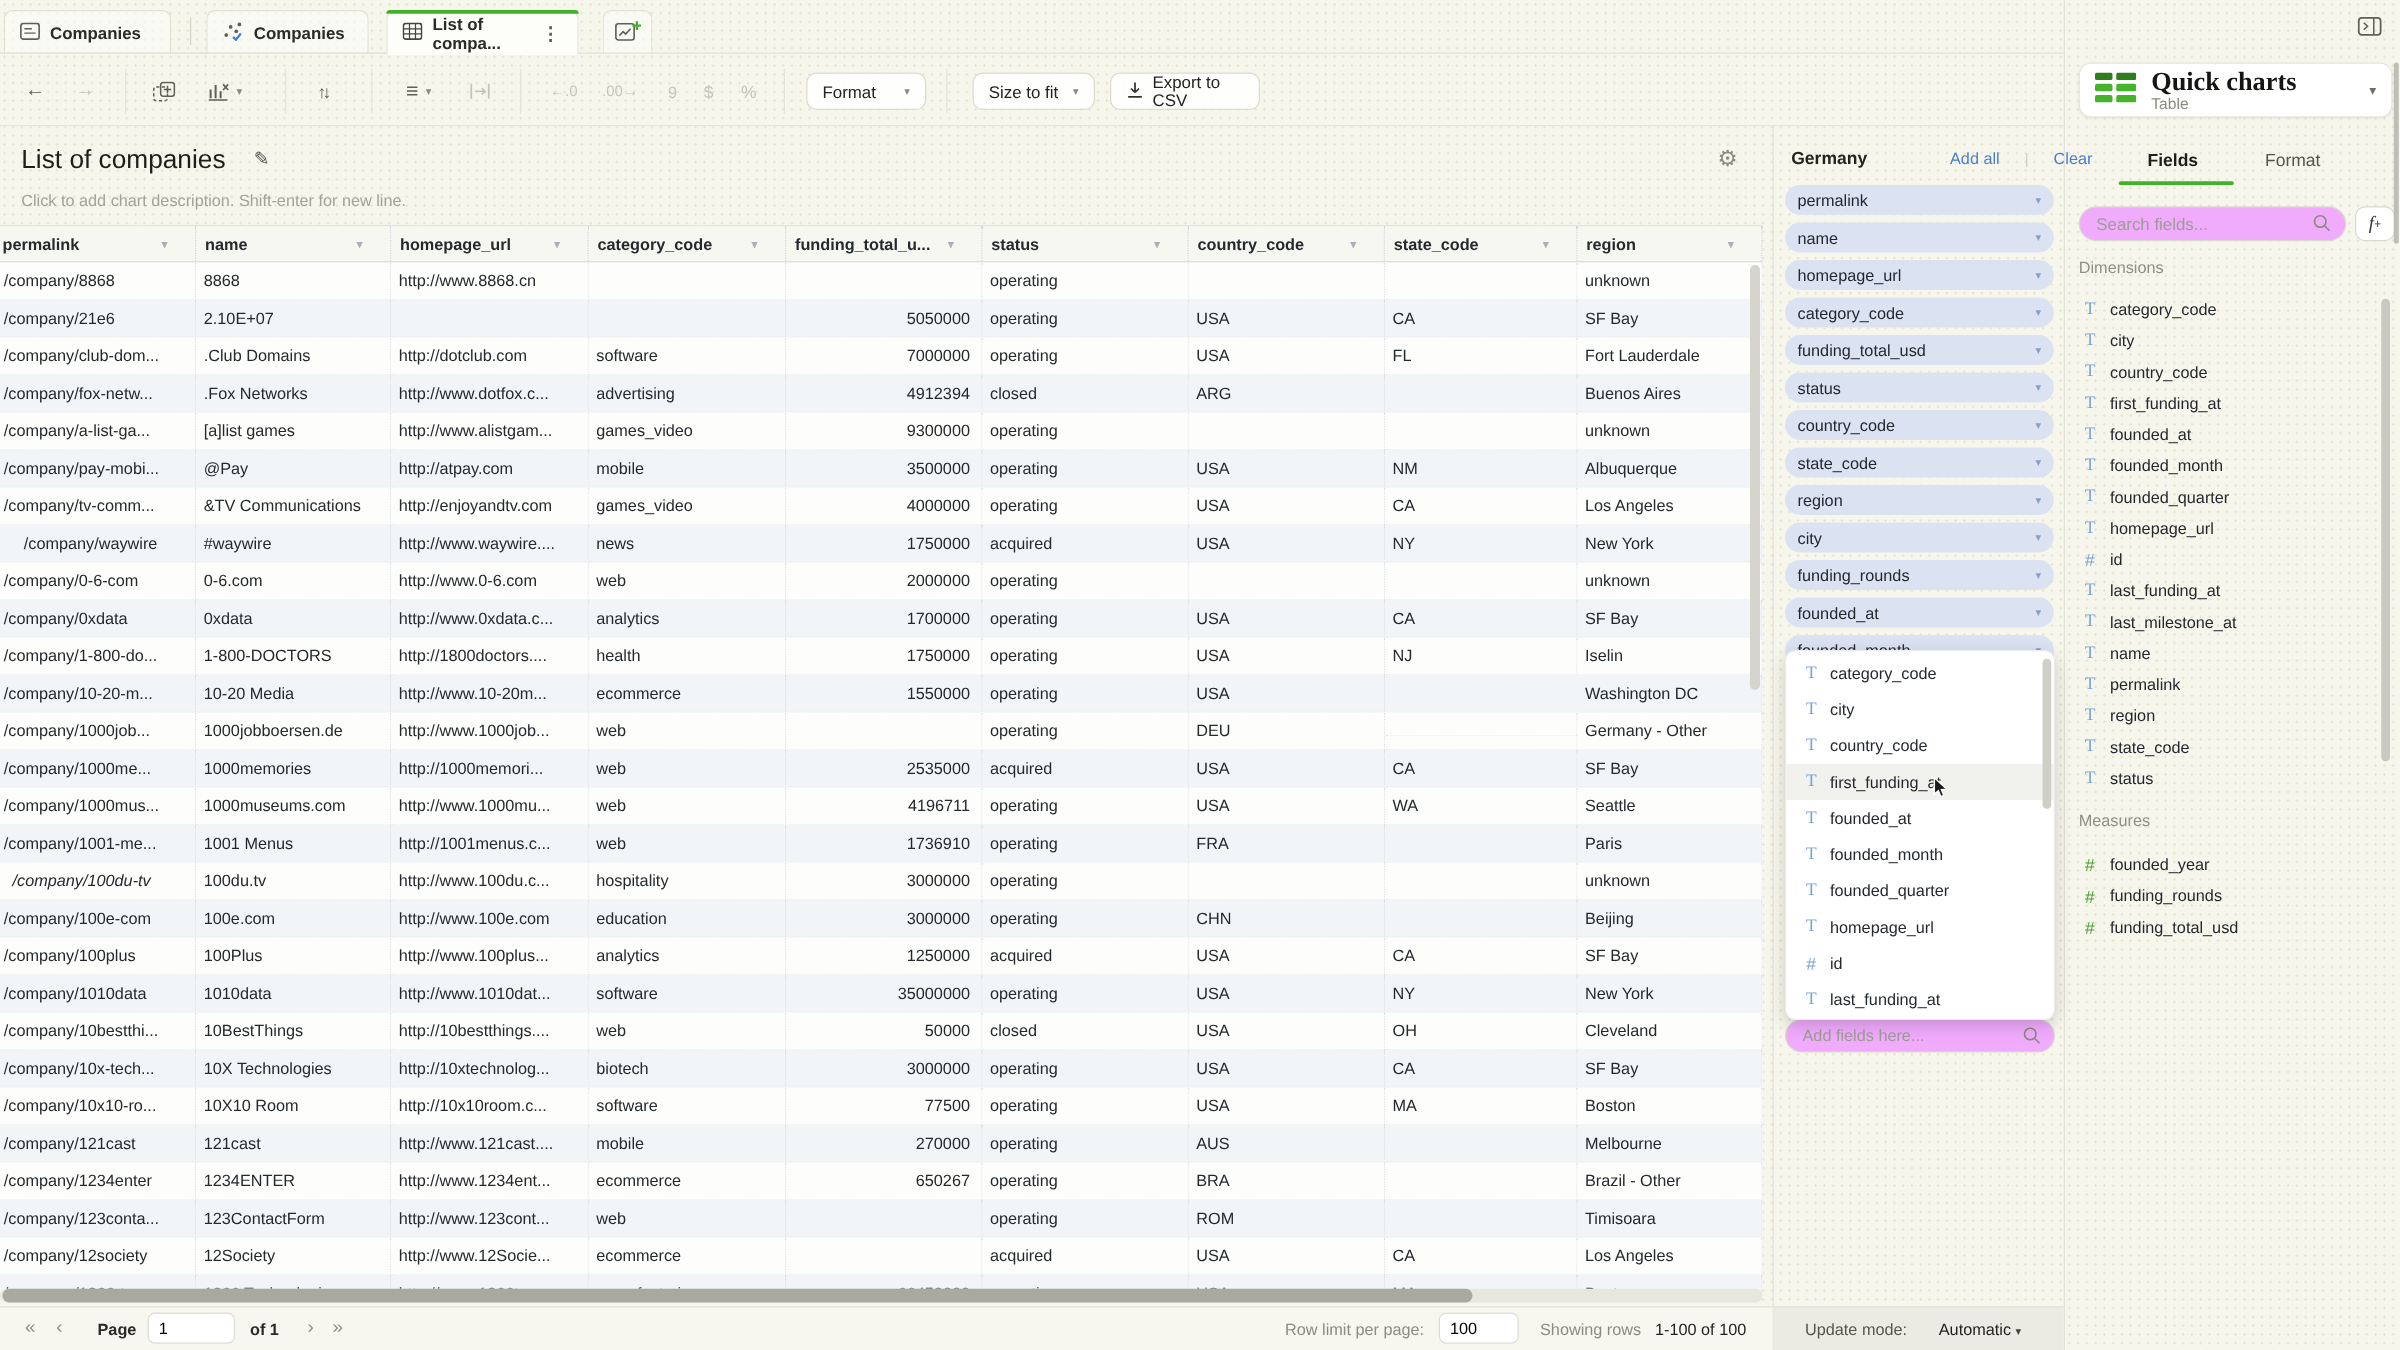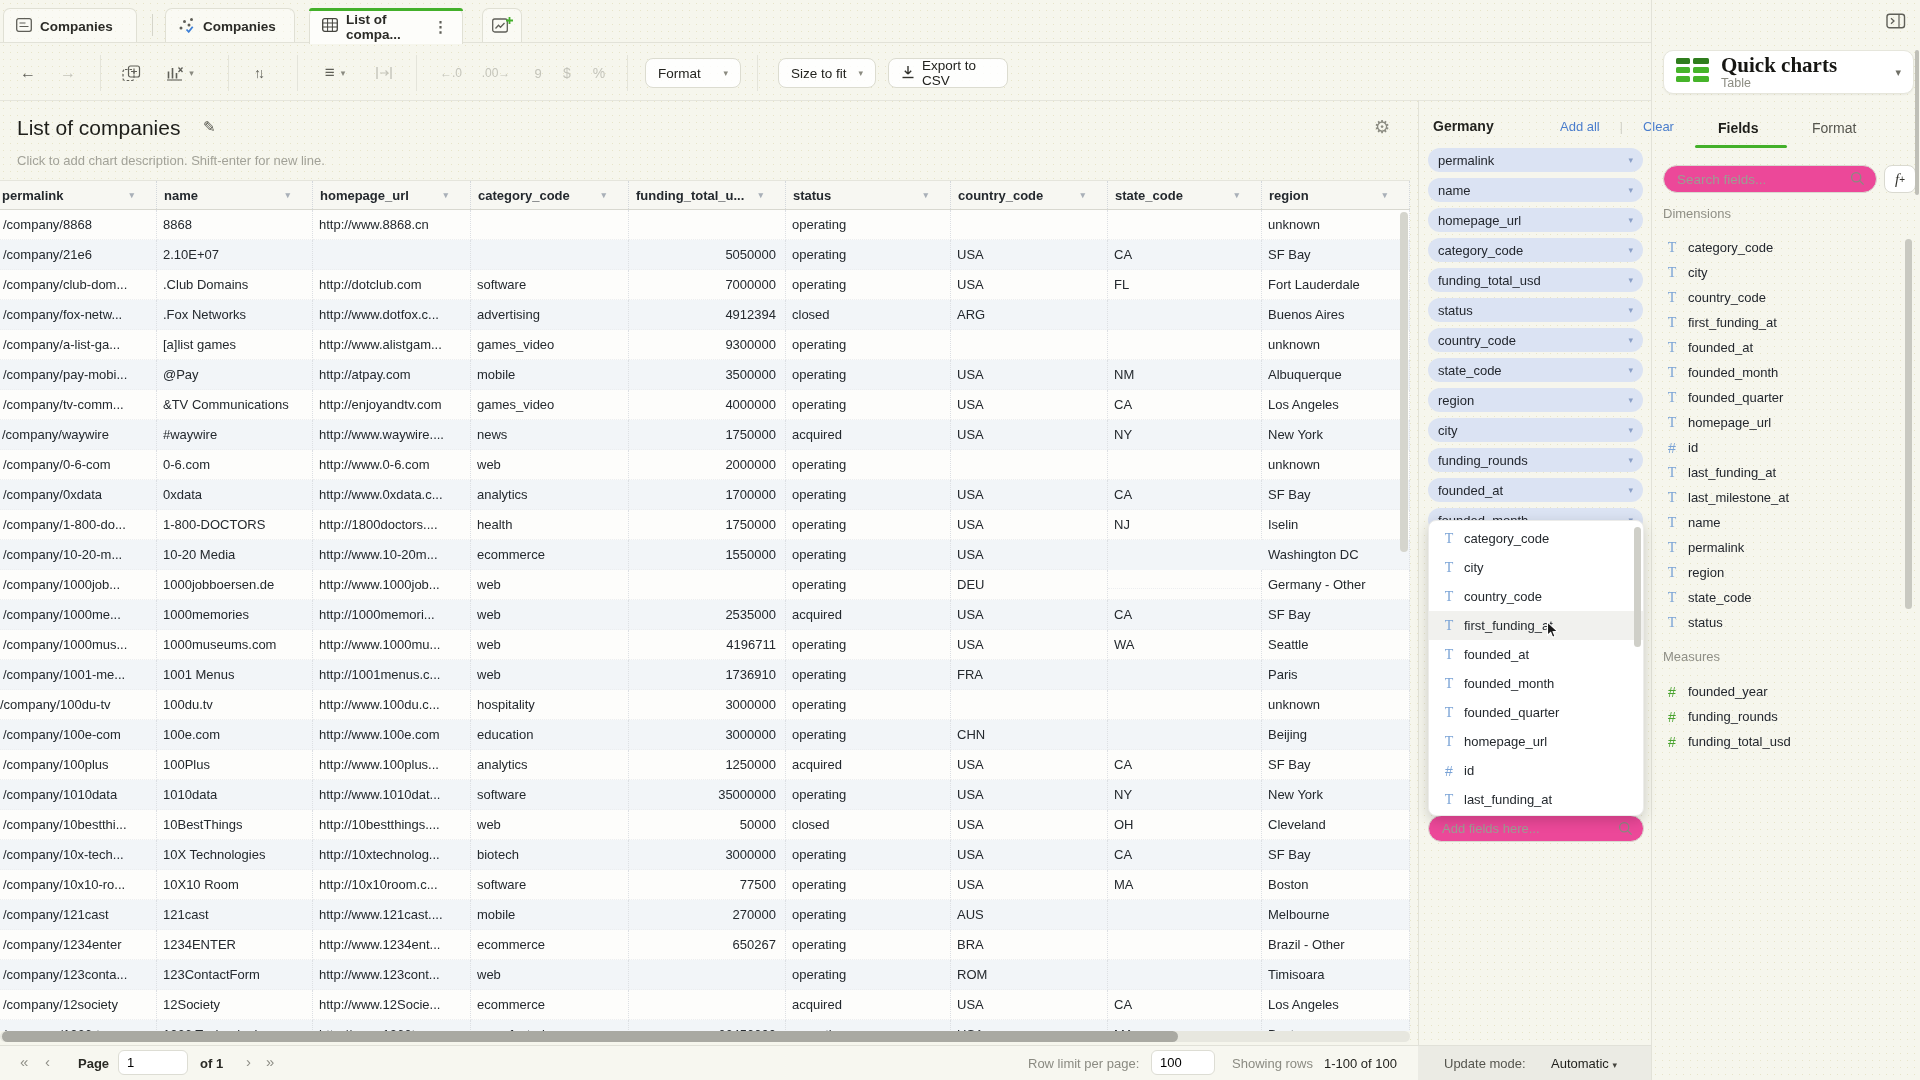--- a/index.html
+++ b/index.html
@@ -58,21 +58,21 @@
           display:flex; align-items:center; justify-content:space-between; padding:0 10px;
           font-size:13px; color:#23272e; cursor:pointer; }
   .chip .chev { color:#8ba0c8; }
   .blue-link { color:#4a7dcc; font-size:13px; cursor:pointer; }
   .popup { position:absolute; left:1428px; top:520px; width:216px; height:296px; background:#fff;
            border:1px solid #ececea; border-radius:8px; box-shadow:0 4px 14px rgba(0,0,0,.18); overflow:hidden; z-index:5; }
   .pitem { height:29px; display:flex; align-items:center; gap:9px; padding:0 14px; font-size:13px; cursor:pointer; }
   .pitem.hover { background:#f1f1ee; }
   .ficon { font-family:"Liberation Serif",serif; font-size:14px; color:#7aa3d6; width:12px; text-align:center; }
   .ficon.num { font-family:"Liberation Sans",sans-serif; }
-  .input { background:#ec4899; border:1px solid #d9d9d0; border-radius:14px; font-size:13px;
+  .input { background:#f0abfc; border:1px solid #d9d9d0; border-radius:14px; font-size:13px;
            color:#23231f; font-family:"Liberation Sans",sans-serif; outline:none; }
   .input::placeholder { color:#9d9d93; }
 
   
   .qc-card { position:absolute; left:1663px; top:50px; width:251px; height:44px; background:#fff;
              border:1px solid #e6e6dc; border-radius:10px; box-shadow:0 1px 2px rgba(0,0,0,.05);
              display:flex; align-items:center; padding:0 12px; gap:12px; cursor:pointer; }
   .qc-title { font-family:"Liberation Serif",serif; font-size:21px; font-weight:700; color:#161613; line-height:20px; }
   .qc-sub { font-size:12.5px; color:#8c8c82; margin-top:1px; }
   .ptab { position:absolute; top:120px; font-size:14px; cursor:pointer; }
@@ -310,21 +310,21 @@
       <div class="td" style="width: 156px;">&amp;TV Communications</div>
       <div class="td" style="width: 158px;">http://enjoyandtv.com</div>
       <div class="td" style="width: 158px;">games_video</div>
       <div class="td num" style="width: 157px;">4000000</div>
       <div class="td" style="width: 165px;">operating</div>
       <div class="td" style="width: 157px;">USA</div>
       <div class="td" style="width: 154px;">CA</div>
       <div class="td" style="width: 148px;">Los Angeles</div>
     </div>
     <div class="tr alt">
-      <div class="td" style="width: 157px; padding-left: 2px;">/company/waywire</div>
+      <div class="td" style="width: 157px; padding-left: 19px;">/company/waywire</div>
       <div class="td" style="width: 156px;">#waywire</div>
       <div class="td" style="width: 158px;">http://www.waywire....</div>
       <div class="td" style="width: 158px;">news</div>
       <div class="td num" style="width: 157px;">1750000</div>
       <div class="td" style="width: 165px;">acquired</div>
       <div class="td" style="width: 157px;">USA</div>
       <div class="td" style="width: 154px;">NY</div>
       <div class="td" style="width: 148px;">New York</div>
     </div>
     <div class="tr">
@@ -409,21 +409,21 @@
       <div class="td" style="width: 156px;">1001 Menus</div>
       <div class="td" style="width: 158px;">http://1001menus.c...</div>
       <div class="td" style="width: 158px;">web</div>
       <div class="td num" style="width: 157px;">1736910</div>
       <div class="td" style="width: 165px;">operating</div>
       <div class="td" style="width: 157px;">FRA</div>
       <div class="td" style="width: 154px;"></div>
       <div class="td" style="width: 148px;">Paris</div>
     </div>
     <div class="tr">
-      <div class="td" style="width: 157px; padding-left: 0;">/company/100du-tv</div>
+      <div class="td" style="width: 157px; padding-left: 10px; font-style: italic;">/company/100du-tv</div>
       <div class="td" style="width: 156px;">100du.tv</div>
       <div class="td" style="width: 158px;">http://www.100du.c...</div>
       <div class="td" style="width: 158px;">hospitality</div>
       <div class="td num" style="width: 157px;">3000000</div>
       <div class="td" style="width: 165px;">operating</div>
       <div class="td" style="width: 157px;"></div>
       <div class="td" style="width: 154px;"></div>
       <div class="td" style="width: 148px;">unknown</div>
     </div>
     <div class="tr alt">

